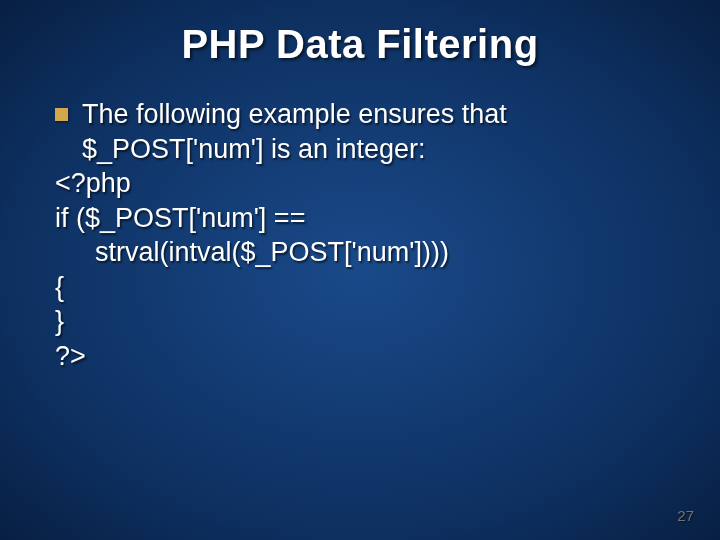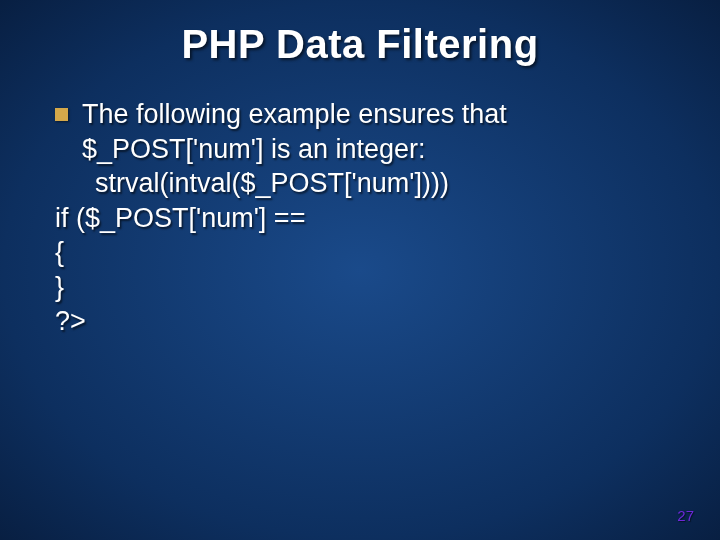--- a/index.html
+++ b/index.html
@@ -55,40 +55,41 @@
     padding-left: 0;
   }
   .indent {
     padding-left: 40px;
   }
   .page-number {
     position: absolute;
     bottom: 16px;
     right: 26px;
     font-size: 15px;
-    color: #6d28d9;
+    color: #737373;
     text-shadow: 1px 1px 1px rgba(0,0,0,0.5);
   }
 </style>
 </head>
 <body>
 
 <div class="slide">
 
   <div class="title">PHP Data Filtering</div>
 
   <div class="body">
 
     <div class="bullet-row">
       <div class="bullet"></div>
       <div class="bullet-text">The following example ensures that $_POST['num'] is an integer:</div>
     </div>
 
+    <div class="code-line">&lt;?php</div>
+    <div class="code-line"> if ($_POST['num'] ==</div>
     <div class="code-line indent">strval(intval($_POST['num'])))</div>
-    <div class="code-line"> if ($_POST['num'] ==</div>
     <div class="code-line">{</div>
     <div class="code-line">}</div>
     <div class="code-line">?&gt;</div>
 
   </div>
 
   <div class="page-number">27</div>
 
 </div>
 

